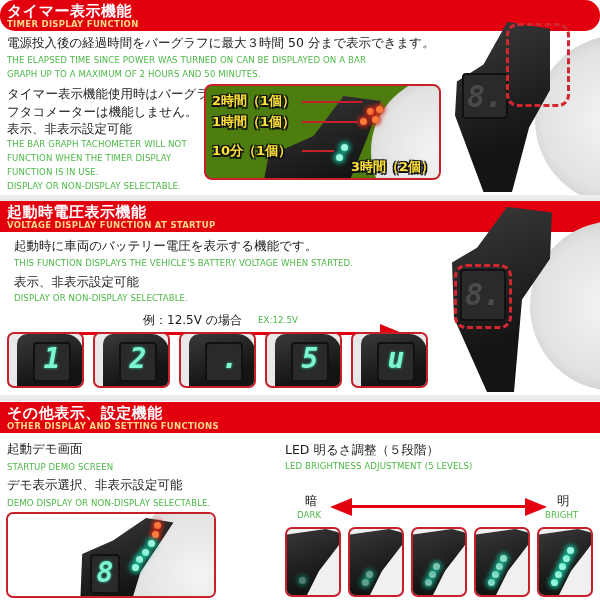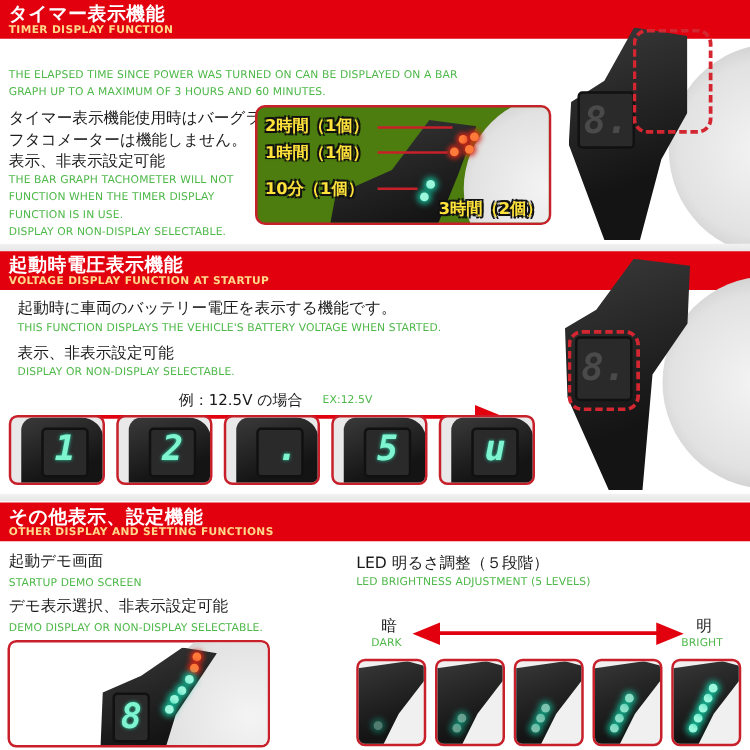--- a/index.html
+++ b/index.html
@@ -35,34 +35,35 @@
   .led.r { background: #ff7b3a; box-shadow: 0 0 4px 2px #d2291a; }
 
   .arrow-line { position: absolute; height: 3px; background: #e2000f; }
   .arrow-head-r { position: absolute; width: 0; height: 0; border-top: 9px solid transparent; border-bottom: 9px solid transparent; border-left: 22px solid #e2000f; }
   .arrow-head-l { position: absolute; width: 0; height: 0; border-top: 9px solid transparent; border-bottom: 9px solid transparent; border-right: 22px solid #e2000f; }
 </style>
 </head>
 <body>
 
 <div class="section" style="top:0;height:200px;">
-  <div class="band" style="top:0;">
+  <div class="band" style="top:0;border-radius:15px;">
     <div class="band-title">タイマー表示機能</div>
     <div class="band-sub">TIMER DISPLAY FUNCTION</div>
   </div>
 
   <div class="dial" style="left:535px;top:35px;width:170px;height:170px;"></div>
   <div class="housing" style="left:455px;top:22px;width:95px;height:170px;clip-path:polygon(55% 0,100% 4%,100% 40%,78% 62%,60% 100%,30% 100%,0 55%,2% 35%,30% 25%);"></div>
   <div class="lcd" style="left:462px;top:73px;width:46px;height:46px;">
     <div class="seg-digit" style="left:0;top:4px;width:42px;font-size:30px;color:#4a4a4a;">8.</div>
   </div>
   <div class="dashed" style="left:506px;top:23px;width:64px;height:84px;"></div>
 
+  <div class="jp" style="left:7px;top:35px;">電源投入後の経過時間をバーグラフに最大３時間 50 分まで表示できます。</div>
   <div class="en" style="left:7px;top:55px;">THE ELAPSED TIME SINCE POWER WAS TURNED ON CAN BE DISPLAYED ON A BAR</div>
-  <div class="en" style="left:7px;top:69px;">GRAPH UP TO A MAXIMUM OF 3 HOURS AND 60 MINUTES.</div>
+  <div class="en" style="left:7px;top:69px;">GRAPH UP TO A MAXIMUM OF 2 HOURS AND 50 MINUTES.</div>
 
   <div class="jp" style="left:7px;top:86px;">タイマー表示機能使用時はバーグラ</div>
   <div class="jp" style="left:7px;top:104px;">フタコメーターは機能しません。</div>
   <div class="jp" style="left:7px;top:121px;">表示、非表示設定可能</div>
   <div class="en" style="left:7px;top:139px;">THE BAR GRAPH TACHOMETER WILL NOT</div>
   <div class="en" style="left:7px;top:153px;">FUNCTION WHEN THE TIMER DISPLAY</div>
   <div class="en" style="left:7px;top:167px;">FUNCTION IS IN USE.</div>
   <div class="en" style="left:7px;top:181px;">DISPLAY OR NON-DISPLAY SELECTABLE.</div>
 
   <div class="callout" style="left:204px;top:84px;width:237px;height:96px;">

